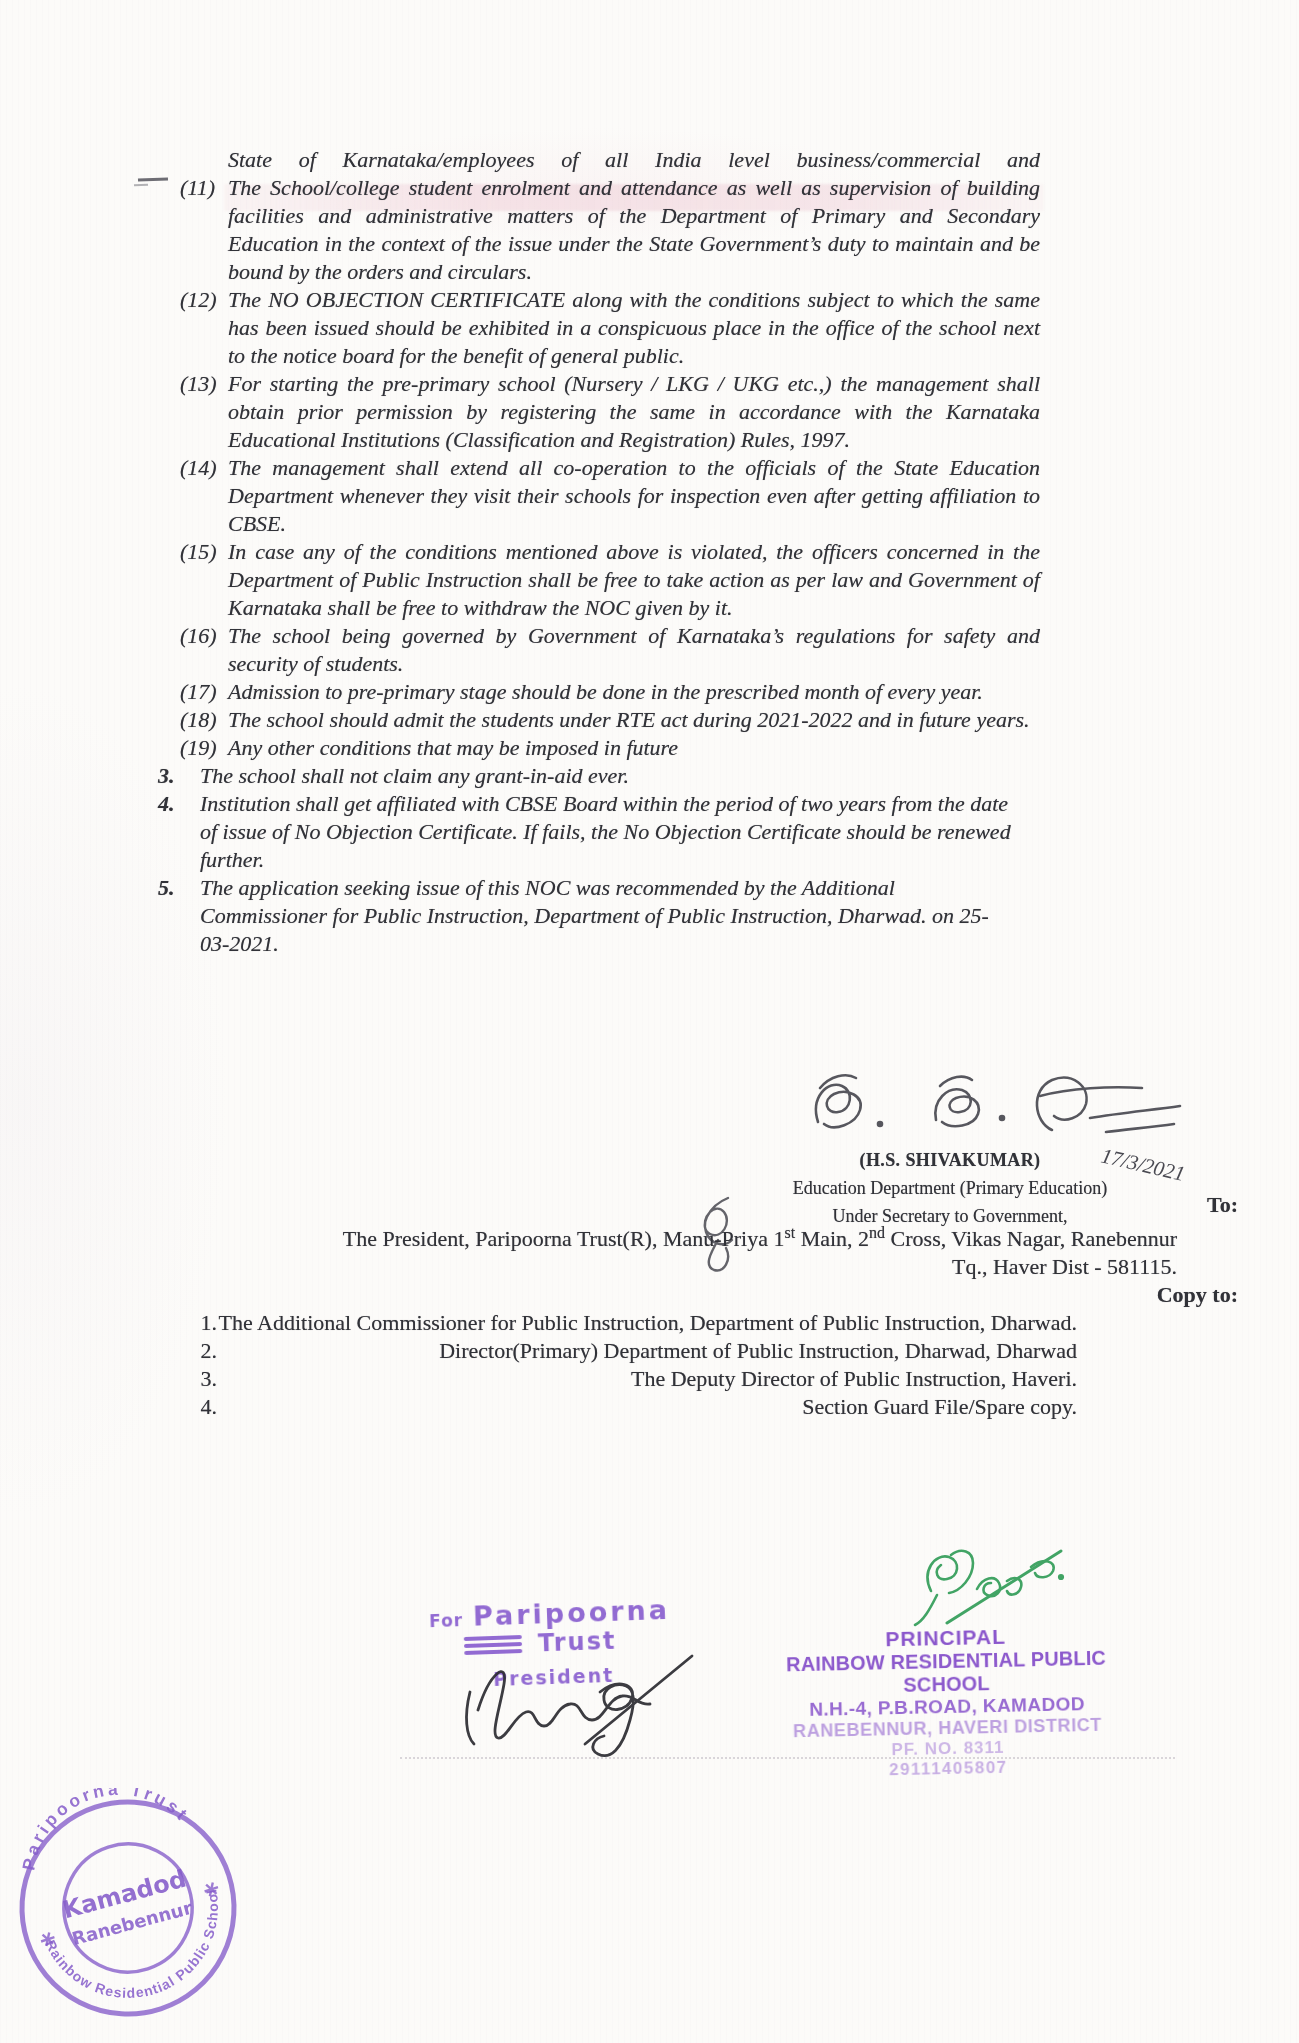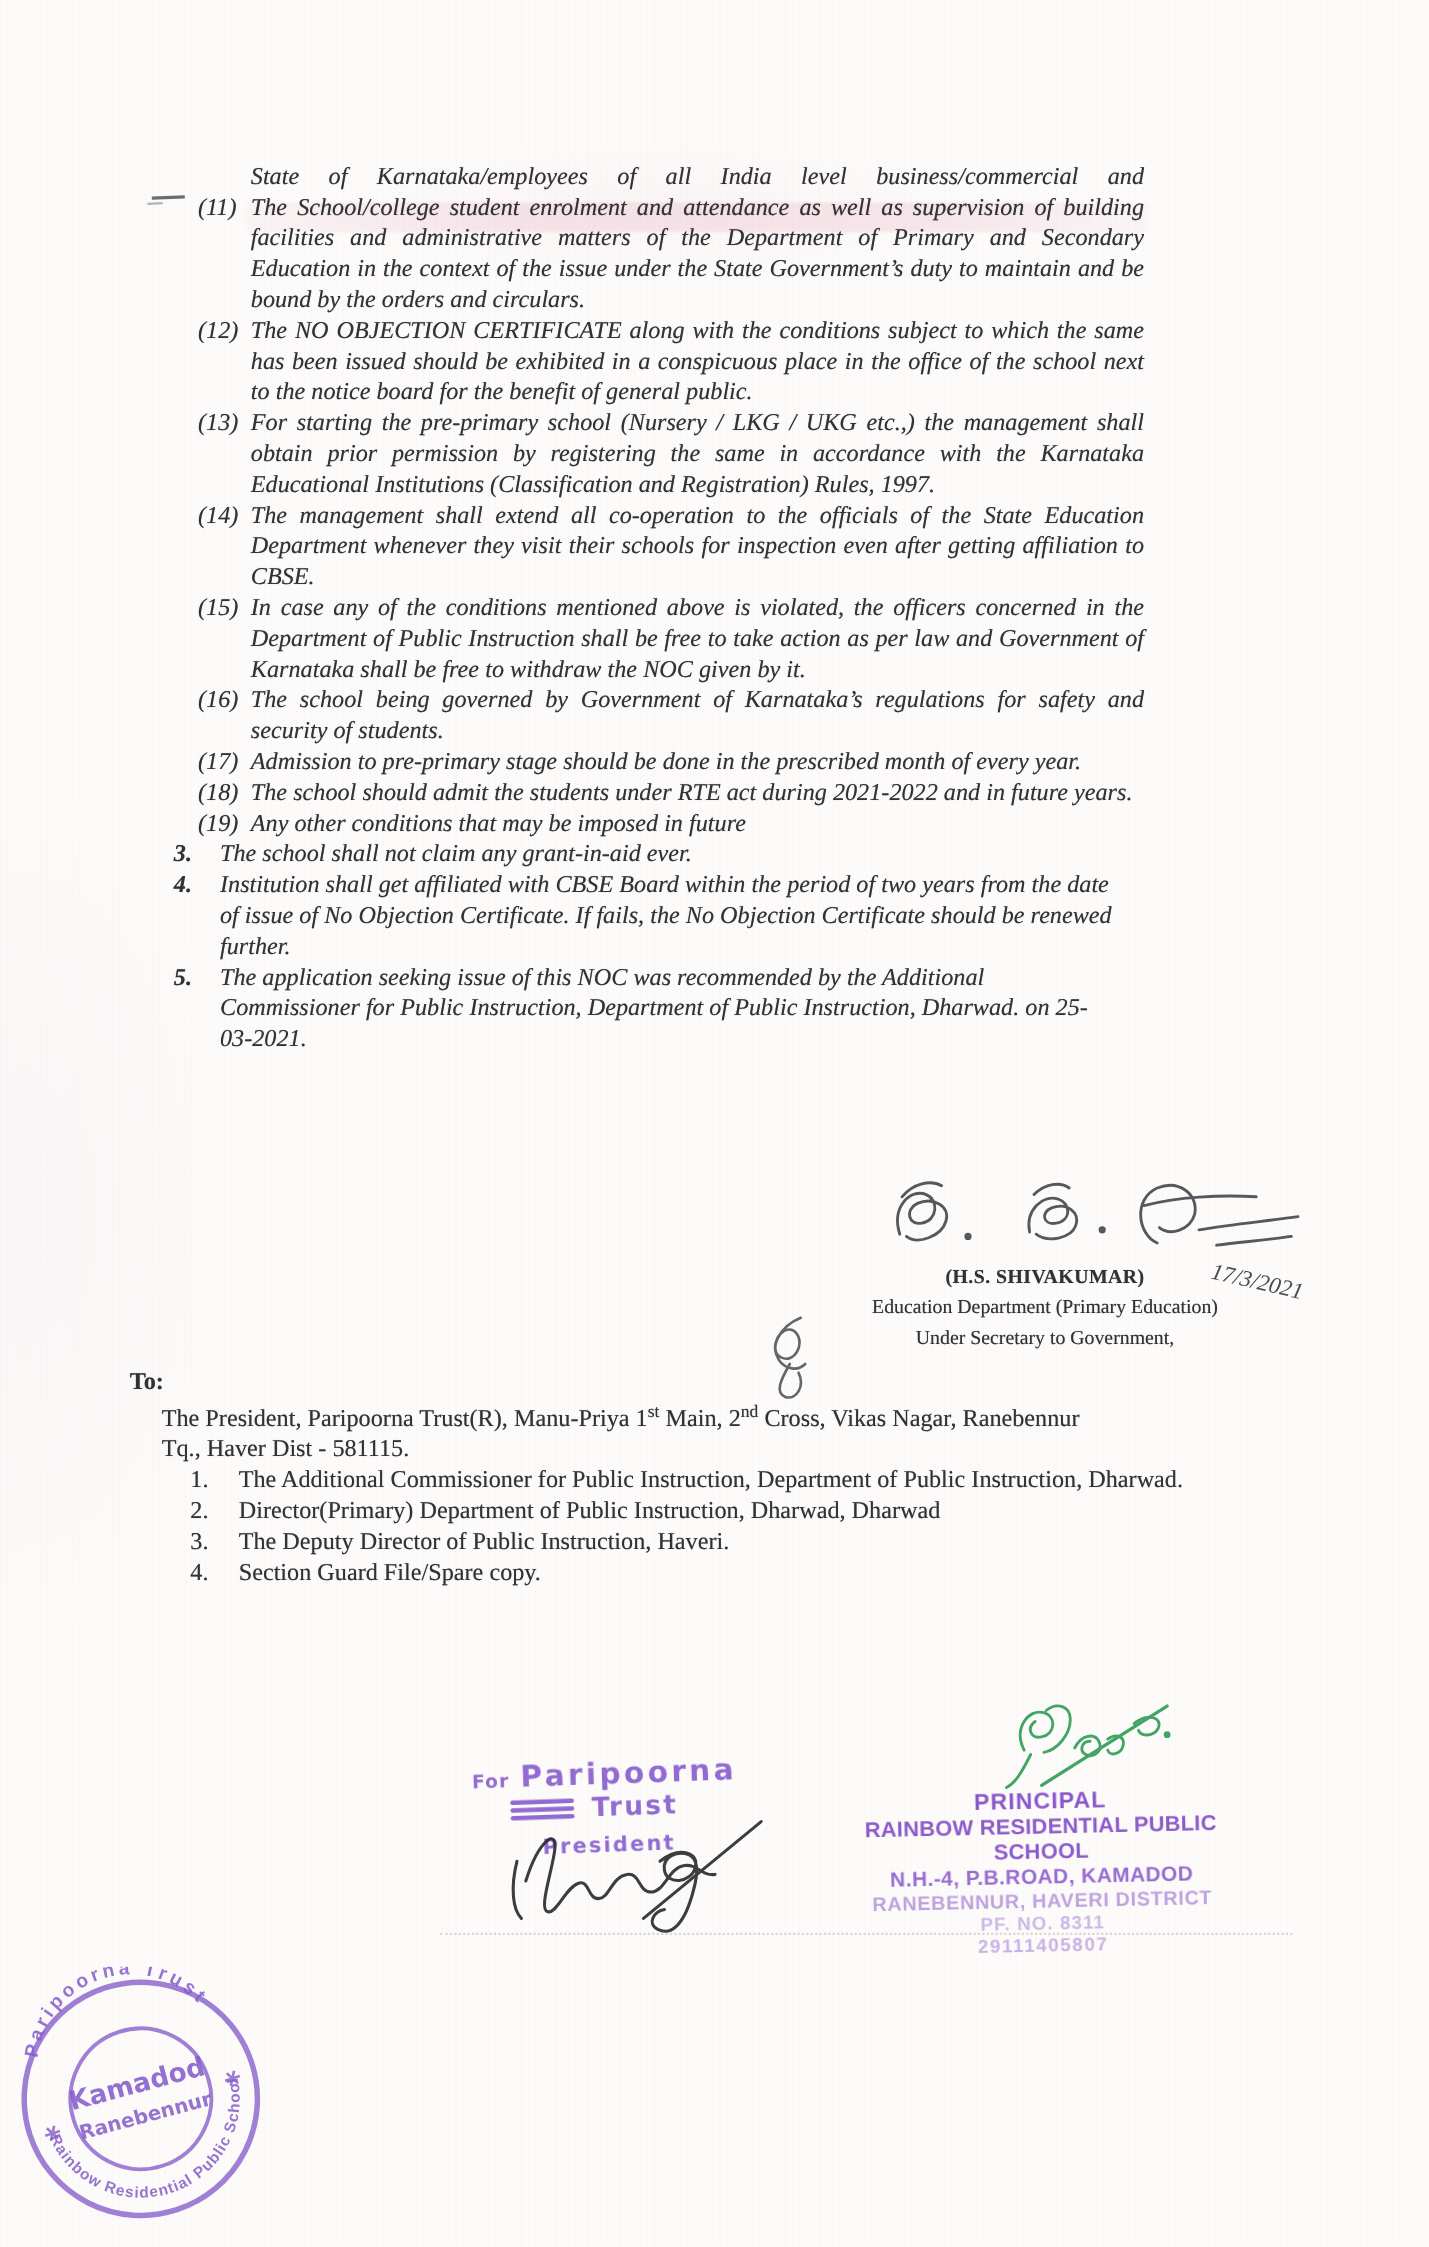--- a/index.html
+++ b/index.html
@@ -26,21 +26,21 @@
   .outer{display:flex;margin-left:158px;width:860px;}
   .outer .num{width:42px;flex:none;font-weight:bold;}
   .outer .txt{width:812px;}
   
   .sig-block{position:absolute;left:700px;top:1146px;width:500px;text-align:center;
     font-size:18px;line-height:28px;}
   .sig-name{font-weight:bold;letter-spacing:0.4px;}
   .sig-svg{position:absolute;left:790px;top:1052px;}
   .paraph-svg{position:absolute;left:686px;top:1190px;}
   
-  .to-flow{position:absolute;left:118px;top:1242px;width:1120px;font-size:22px;line-height:28px;}
+  .to-flow{position:absolute;left:118px;top:1191px;width:1120px;font-size:22px;line-height:28px;text-align:right;}
   .blk-label{font-weight:bold;}
   .addr{margin-left:29px;width:1030px;}
   .addr sup{font-size:16px;}
   .copy-item{display:flex;margin-left:55px;}
   .copy-item .num{width:44px;flex:none;}
   .copy-item .txt{width:860px;}
   
   .trust-stamp{position:absolute;left:430px;top:1598px;color:#8052cc;opacity:.85;
     font-family:"DejaVu Sans",sans-serif;transform:rotate(-2deg);filter:blur(0.3px);}
   .ts-row1{display:flex;align-items:baseline;gap:10px;}
@@ -158,20 +158,21 @@
     <g fill="none" stroke="#4a4a52" stroke-width="2.4" stroke-linecap="round" opacity="0.85">
       <path d="M42,8 C22,16 12,38 24,44 C36,50 46,32 38,22 C30,12 14,26 20,42 C24,54 38,58 46,50"></path>
       <path d="M32,50 C24,64 18,76 28,80 C38,83 46,70 40,58"></path>
     </g>
   </svg>
 
   <div class="to-flow txt-soft">
     <div class="blk-label">To:</div>
     <div class="addr"><span>The President, Paripoorna Trust(R), Manu-Priya 1</span><sup>st</sup><span> Main, 2</span><sup>nd</sup><span> Cross, Vikas Nagar, Ranebennur</span></div>
     <div class="addr">Tq., Haver Dist - 581115.</div>
+    <div class="blk-label">Copy to:</div>
     <div class="copy-item">
       <div class="num">1.</div>
       <div class="txt">The Additional Commissioner for Public Instruction, Department of Public Instruction, Dharwad.</div>
     </div>
     <div class="copy-item">
       <div class="num">2.</div>
       <div class="txt">Director(Primary)  Department of Public Instruction, Dharwad, Dharwad</div>
     </div>
     <div class="copy-item">
       <div class="num">3.</div>

